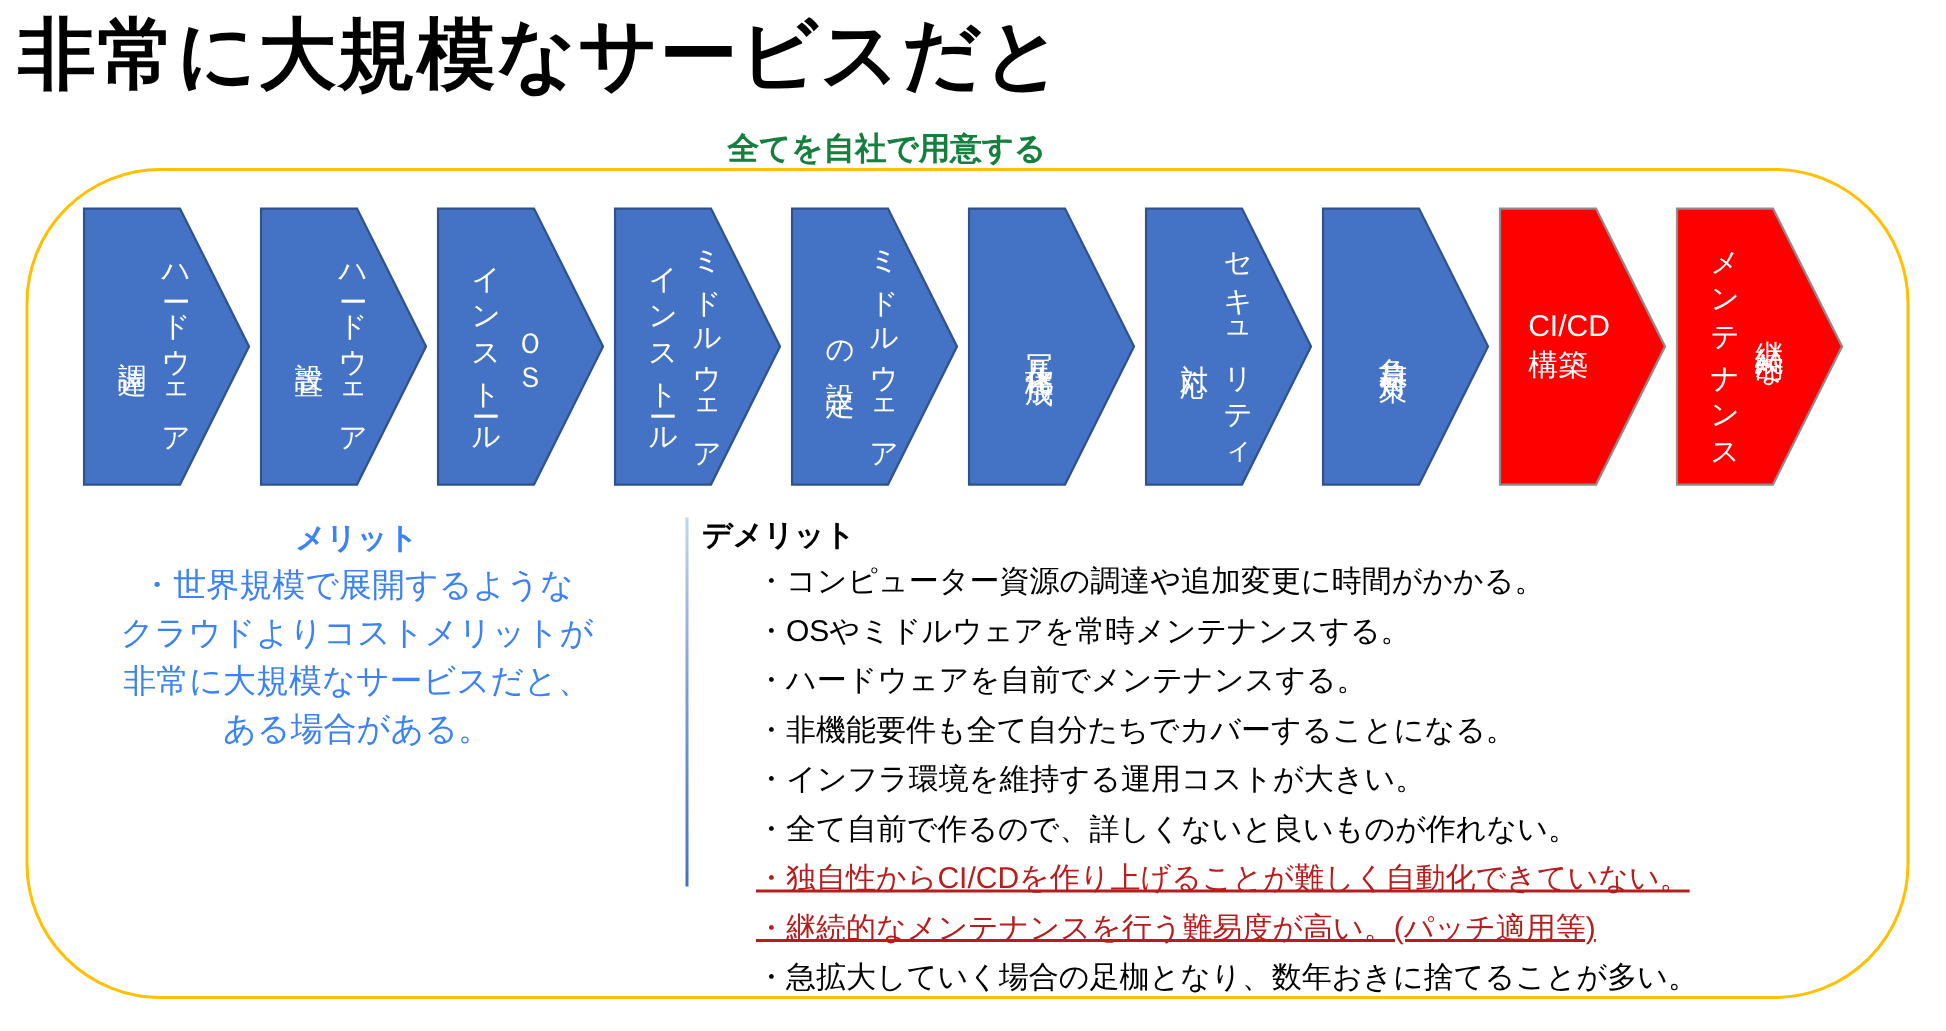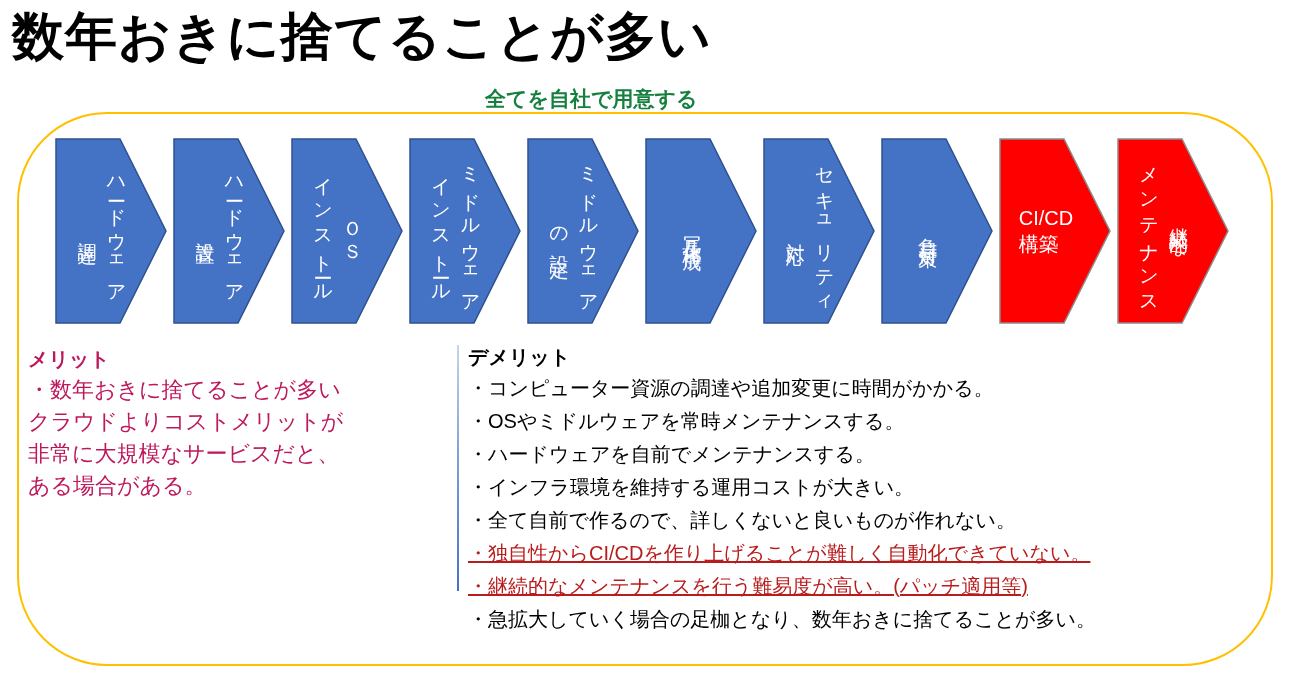--- a/index.html
+++ b/index.html
@@ -17,38 +17,38 @@
   .chevrons{position:absolute;left:55px;top:138px;display:flex;gap:6px;}
   .chevron{position:relative;width:112px;height:186px;flex:0 0 112px;}
   .chevron svg{position:absolute;left:0;top:0;}
   .chevron.blue polygon{fill:#4472C4;stroke:#2F528F;stroke-width:1.5;}
   .chevron.red polygon{fill:#FF0000;stroke:#8C8C8C;stroke-width:1.5;}
   .chev-label{position:absolute;left:0;top:0;width:94px;height:100%;display:flex;align-items:center;justify-content:center;color:#fff;}
   .vtext{writing-mode:vertical-rl;text-orientation:mixed;white-space:pre-line;text-align:center;font-size:19px;letter-spacing:4px;line-height:1.55;max-height:178px;}
   .chevron.horiz .vtext{writing-mode:horizontal-tb;text-orientation:initial;letter-spacing:0;line-height:1.3;font-size:20px;text-align:left;}
 
   
-  .merit{position:absolute;left:28px;top:344px;width:420px;color:#be185d;}
+  .merit{position:absolute;left:28px;top:344px;width:420px;color:#3b82f6;text-align:center;}
   .sec-head{font-size:20px;font-weight:bold;line-height:30px;}
   .merit-line{font-size:22px;line-height:32px;}
 
   
   .divider{position:absolute;left:457px;top:345px;width:2px;height:246px;background:linear-gradient(180deg,#c4d5ec 0%,#7f9fd8 45%,#4472C4 100%);}
 
   
   .demerit{position:absolute;left:468px;top:342px;width:828px;color:#000;}
-  .demerit-item{font-size:20px;line-height:33px;white-space:nowrap;}
+  .demerit-item{font-size:20px;line-height:33px;white-space:nowrap;margin-left:36px;}
   .demerit-item.red{color:#b91c1c;text-decoration:underline;}
 </style>
 </head>
 <body>
 
 <div class="slide">
 
-  <h1 class="page-title">数年おきに捨てることが多い</h1>
+  <h1 class="page-title">非常に大規模なサービスだと</h1>
 
   <div class="subtitle">全てを自社で用意する</div>
 
   <div class="frame"></div>
 
   <div class="chevrons" id="process-flow">
       <div class="chevron blue">
         <svg width="112" height="186" viewBox="0 0 112 186">
           <polygon points="1,1 65,1 111,93 65,185 1,185"></polygon>
         </svg>
@@ -134,35 +134,36 @@
         <div class="chev-label">
           <span class="vtext">継続的な
 メンテナンス</span>
         </div>
       </div>
     </div>
 
   <div class="merit">
     <div class="sec-head">メリット</div>
     <div id="merit-lines">
-        <div class="merit-line">・数年おきに捨てることが多い</div>
+        <div class="merit-line">・世界規模で展開するような</div>
         <div class="merit-line">クラウドよりコストメリットが</div>
         <div class="merit-line">非常に大規模なサービスだと、</div>
         <div class="merit-line">ある場合がある。</div>
       </div>
   </div>
 
   <div class="divider"></div>
 
   <div class="demerit">
     <div class="sec-head">デメリット</div>
     <div id="demerit-lines">
         <div class="demerit-item">・コンピューター資源の調達や追加変更に時間がかかる。</div>
         <div class="demerit-item">・OSやミドルウェアを常時メンテナンスする。</div>
         <div class="demerit-item">・ハードウェアを自前でメンテナンスする。</div>
+        <div class="demerit-item">・非機能要件も全て自分たちでカバーすることになる。</div>
         <div class="demerit-item">・インフラ環境を維持する運用コストが大きい。</div>
         <div class="demerit-item">・全て自前で作るので、詳しくないと良いものが作れない。</div>
         <div class="demerit-item red">・独自性からCI/CDを作り上げることが難しく自動化できていない。</div>
         <div class="demerit-item red">・継続的なメンテナンスを行う難易度が高い。(パッチ適用等)</div>
         <div class="demerit-item">・急拡大していく場合の足枷となり、数年おきに捨てることが多い。</div>
       </div>
   </div>
 
 </div>
 

